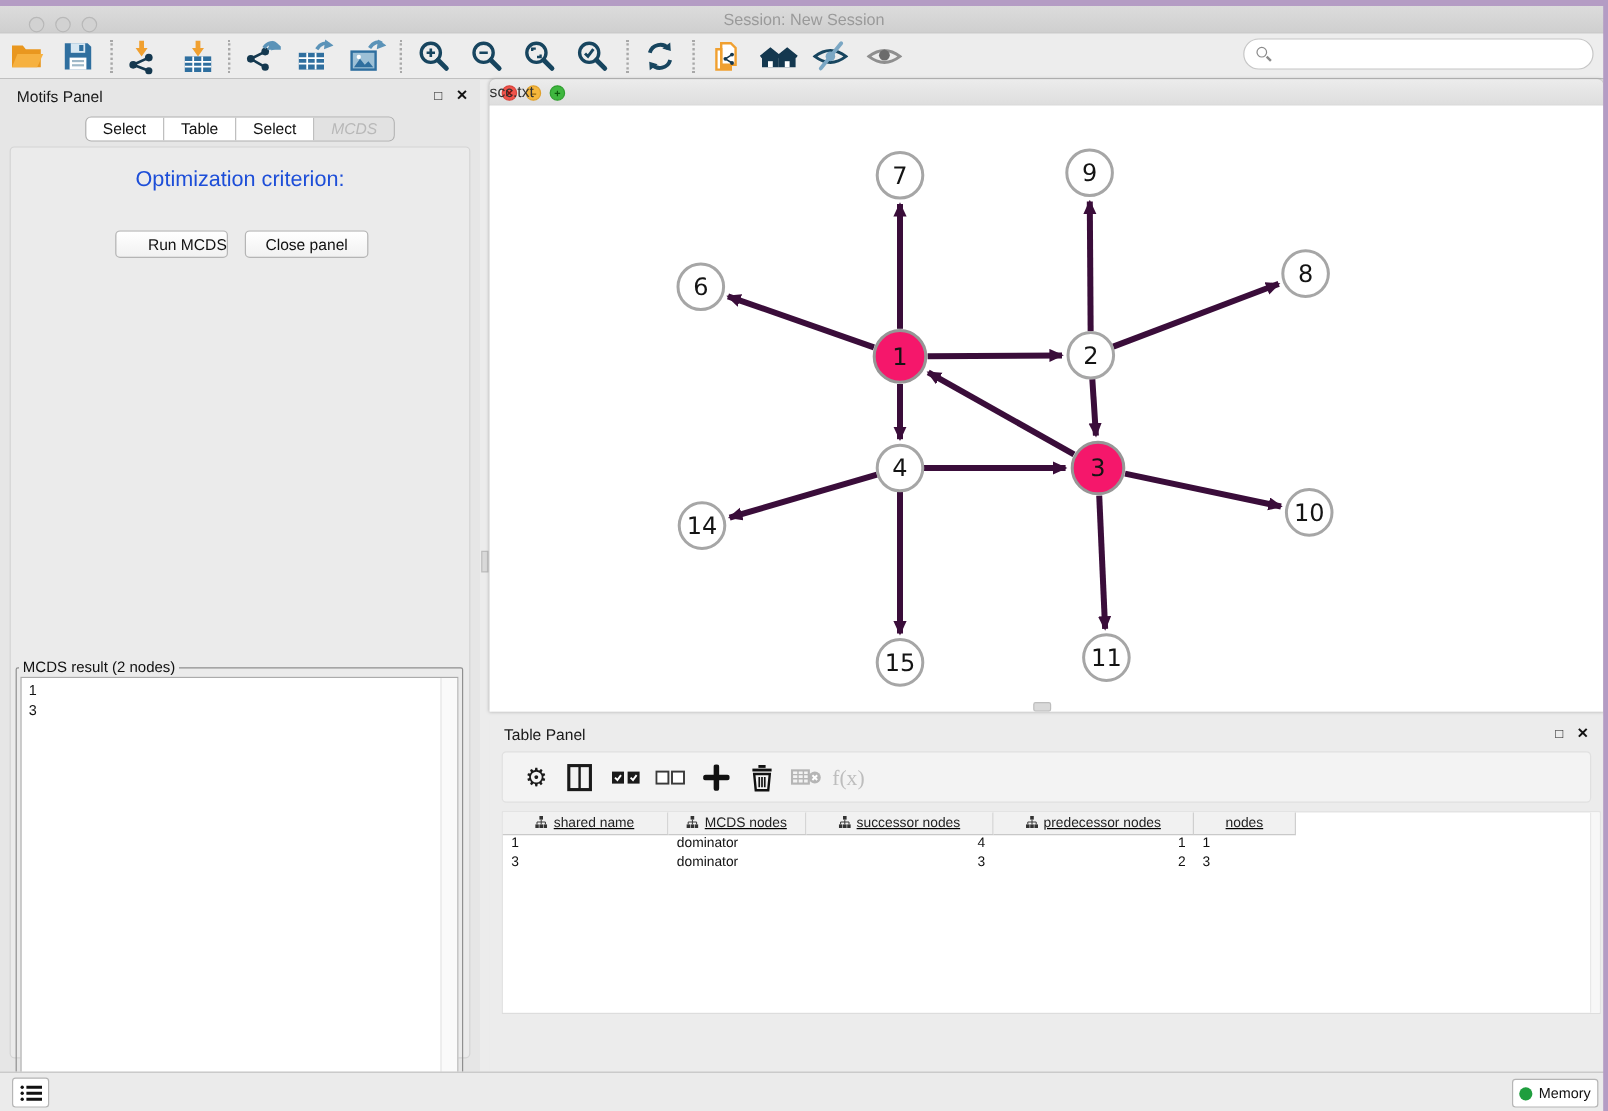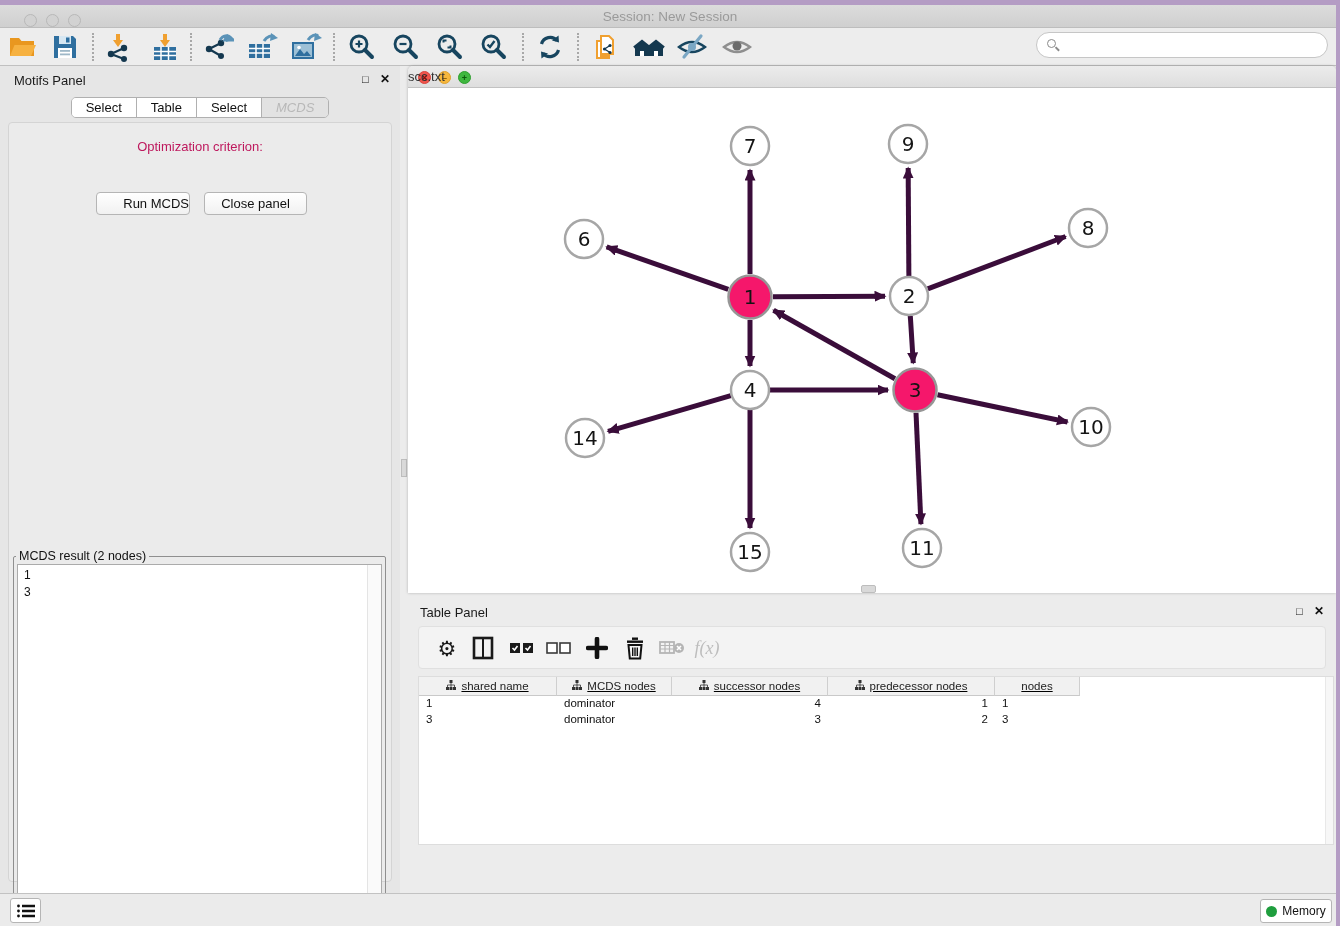--- a/index.html
+++ b/index.html
@@ -44,21 +44,21 @@
 
   .cp-tabs { position:absolute; left:0; top:31px; width:100%; height:22px; display:flex; justify-content:center; }
   .tabgroup { display:flex; border:1px solid #b0b0b0; border-radius:5px; overflow:hidden; height:21px; }
   .tabgroup .tab { font-size:13px; padding:2px 14px 0 14px; background:#fff; color:#111;
     border-right:1px solid #b0b0b0; cursor:default; }
   .tabgroup .tab:last-child { border-right:none;font-style:italic; }
   .tabgroup .tab.active-disabled { background:#e2e2e2; color:#b8b8b8; }
 
   .cp-body { position:absolute; left:8px; top:56px; width:384px; height:760px;
     background:#ebebeb; border:1px solid #d4d4d4; border-radius:4px; }
-  .opt-label { position:absolute; left:0; right:0; top:16px; text-align:center; font-size:13px; color:#be185d; }
+  .opt-label { position:absolute; left:0; right:0; top:16px; text-align:center; font-size:18px; color:#1d4ed8; }
   .dropdown { position:absolute; left:37px; top:36px; width:310px; height:23px; background:#fff;
     border:1px solid #b3b3b3; border-radius:4px; font-size:13px; color:#111; padding:3px 0 0 10px; cursor:default; }
   .dd-stepper { position:absolute; right:8px; top:4px; width:9px; }
   .dd-stepper .up { width:0; height:0; border-left:4.5px solid transparent; border-right:4.5px solid transparent;
     border-bottom:5px solid #555; margin-bottom:3px; }
   .dd-stepper .dn { width:0; height:0; border-left:4.5px solid transparent; border-right:4.5px solid transparent;
     border-top:5px solid #555; }
   .cp-btn { position:absolute; top:69px; height:23px; background:linear-gradient(#ffffff,#f1f1f1);
     border:1px solid #b5b5b5; border-radius:4px; font-size:13px; color:#111; text-align:center;
     padding-top:3px; cursor:default; }
@@ -93,21 +93,21 @@
   .light.yellow { left:30px; background:#f6b73c; border:1px solid #dfa02c; color:#8a5e06; }
   .light.green { left:50px; background:#3fb73f; border:1px solid #2f9e2f; color:#0c5c0c; }
   .net-canvas { position:absolute; left:0; top:22px; width:928px; height:505px; background:#fff; }
 
   
   .table-panel { position:absolute; left:408px; top:600px; width:928px; height:293px; background:#ececec; }
   .tp-header { position:absolute; left:0; top:0; width:100%; height:24px; }
   .tp-toolbar { position:absolute; left:10px; top:26px; width:908px; height:43px;
     background:#f3f3f3; border:1px solid #e0e0e0; border-radius:4px; }
   .tpi { position:absolute; top:5px; width:32px; height:32px; display:flex; align-items:center; justify-content:center; cursor:default; }
-  .fx-glyph { font-family:"Liberation Serif", serif; font-style:italic; font-size:18px; color:#bdbdbd; }
+  .fx-glyph { font-family:"Liberation Serif", serif; font-size:18px; color:#bdbdbd; }
   .gear-glyph { font-size:21px; color:#1a1a1a; line-height:21px; }
 
   .tp-table { position:absolute; left:10px; top:76px; width:916px; height:169px; background:#fff;
     border:1px solid #ddd; }
   .t-headrow { display:flex; height:19px;text-decoration:underline; }
   .t-hcell { background:#f1f1f1; border-right:1px solid #cfcfcf; border-bottom:1px solid #c9c9c9;
     font-size:11.5px; color:#222; display:flex; align-items:center; justify-content:center; gap:5px; cursor:default; }
   .t-row { display:flex; height:16px; }
   .t-cell { font-size:11.5px; color:#111; padding:1px 7px 0 7px; cursor:default; }
   .tp-scroll { position:absolute; right:0; top:0; bottom:0; width:8px; background:#f7f7f7; border-left:1px solid #e8e8e8; }

